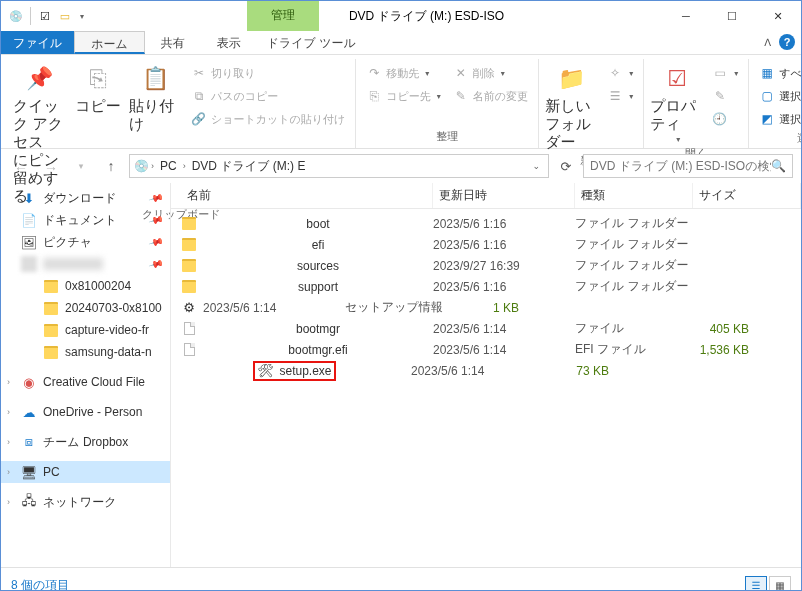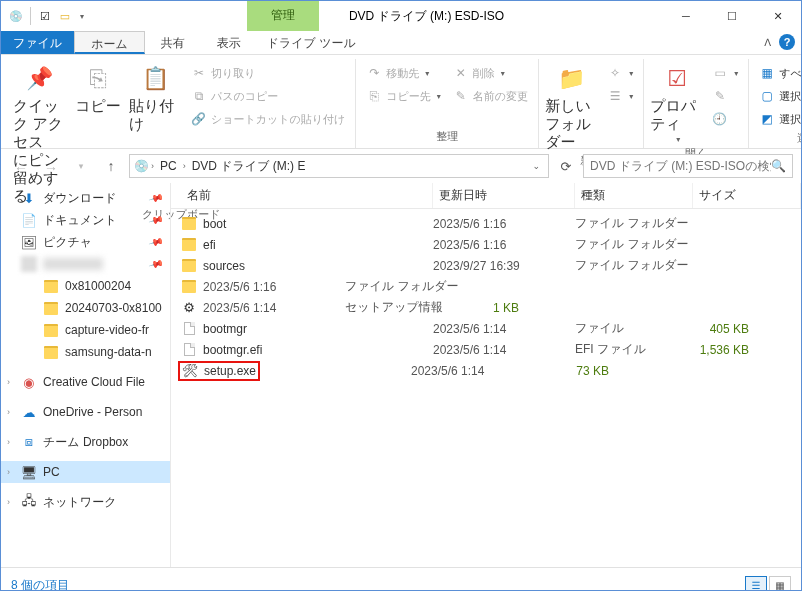--- a/index.html
+++ b/index.html
@@ -70,21 +70,21 @@
 .file-pane { flex: 1; display: flex; flex-direction: column; }
 .col-headers { display: flex; height: 26px; border-bottom: 1px solid #e9e9e9; padding-left: 10px; }
 .col-h { font-size: 12px; color: #333; display: flex; align-items: center; border-right: 1px solid #f0f0f0; padding-left: 6px; }
 .col-name { width: 252px; }
 .col-date { width: 142px; }
 .col-type { width: 118px; }
 .col-size { flex: 1; }
 .file-list { flex: 1; padding-top: 4px; }
 .file-row { display: flex; align-items: center; height: 21px; padding-left: 10px; font-size: 12px; color: #333; }
 .f-icon { width: 16px; height: 16px; margin-right: 6px; display: flex; align-items: center; justify-content: center; font-size: 13px; }
-.f-name { width: 230px; }
+.f-name { width: 230px; text-align: center; }
 .f-date { width: 142px; color: #555; }
 .f-type { width: 118px; color: #555; }
 .f-size { width: 86px; text-align: right; color: #4d7c0f; padding-right: 30px; }
 .highlight-box { border: 2px solid #e8140f; padding: 0 2px; margin-left: -3px; display: inline-flex; align-items: center; }
 
 
 .statusbar { height: 24px; border-top: 1px solid #e1e1e1; display: flex; align-items: center; padding: 17px 10px; font-size: 12px; color: #1979ca; }
 .status-views { margin-left: auto; display: flex; gap: 2px; }
 .view-btn { width: 22px; height: 18px; border: 1px solid #ccc; display: flex; align-items: center; justify-content: center; font-size: 10px; color: #555; }
 .view-btn.active { border-color: #1979ca; color: #1979ca; background: #e5f1fb; }
@@ -369,20 +369,21 @@
         </div>
         <div class="file-row">
           <span class="f-icon folder-ico"></span>
           <span class="f-name">sources</span>
           <span class="f-date">2023/9/27 16:39</span>
           <span class="f-type">ファイル フォルダー</span>
           <span class="f-size"></span>
         </div>
         <div class="file-row">
           <span class="f-icon folder-ico"></span>
+          <span class="f-name">support</span>
           <span class="f-date">2023/5/6 1:16</span>
           <span class="f-type">ファイル フォルダー</span>
           <span class="f-size"></span>
         </div>
         <div class="file-row">
           <span class="f-icon">⚙</span>
           <span class="f-date">2023/5/6 1:14</span>
           <span class="f-type">セットアップ情報</span>
           <span class="f-size">1 KB</span>
         </div>

